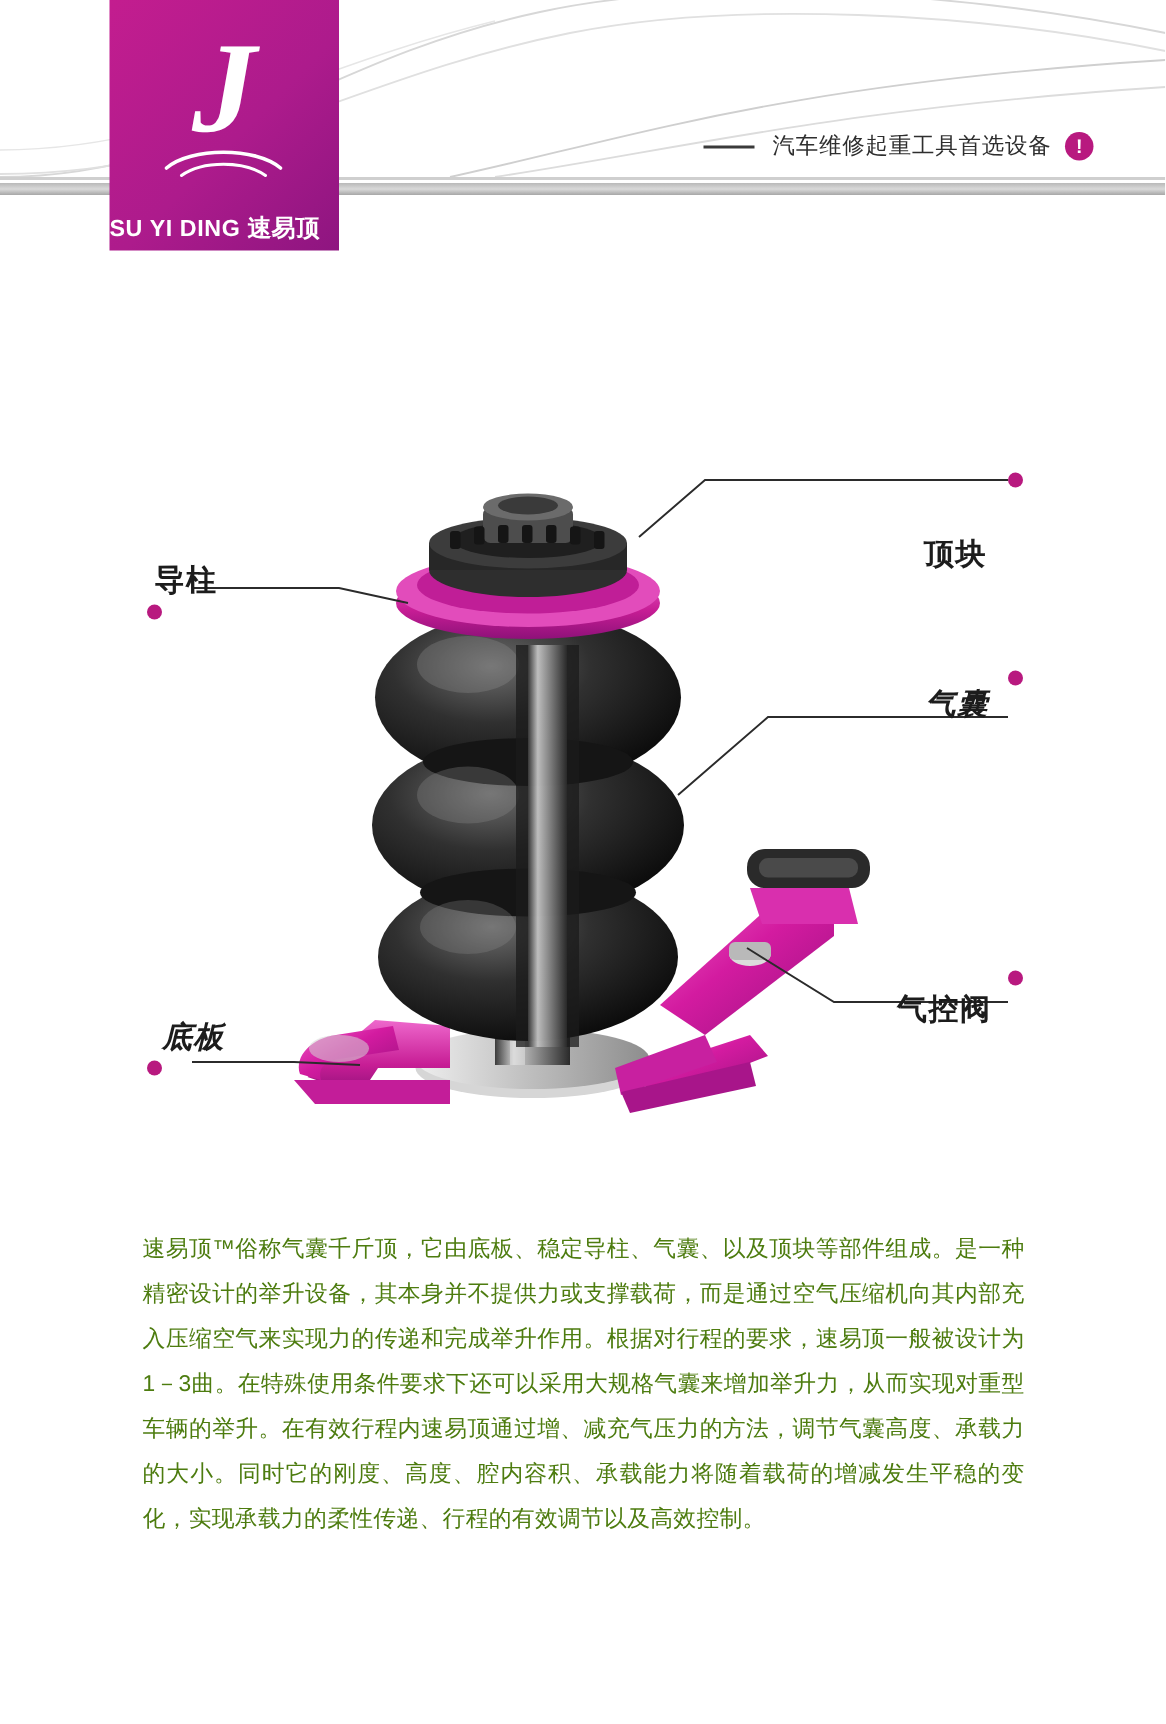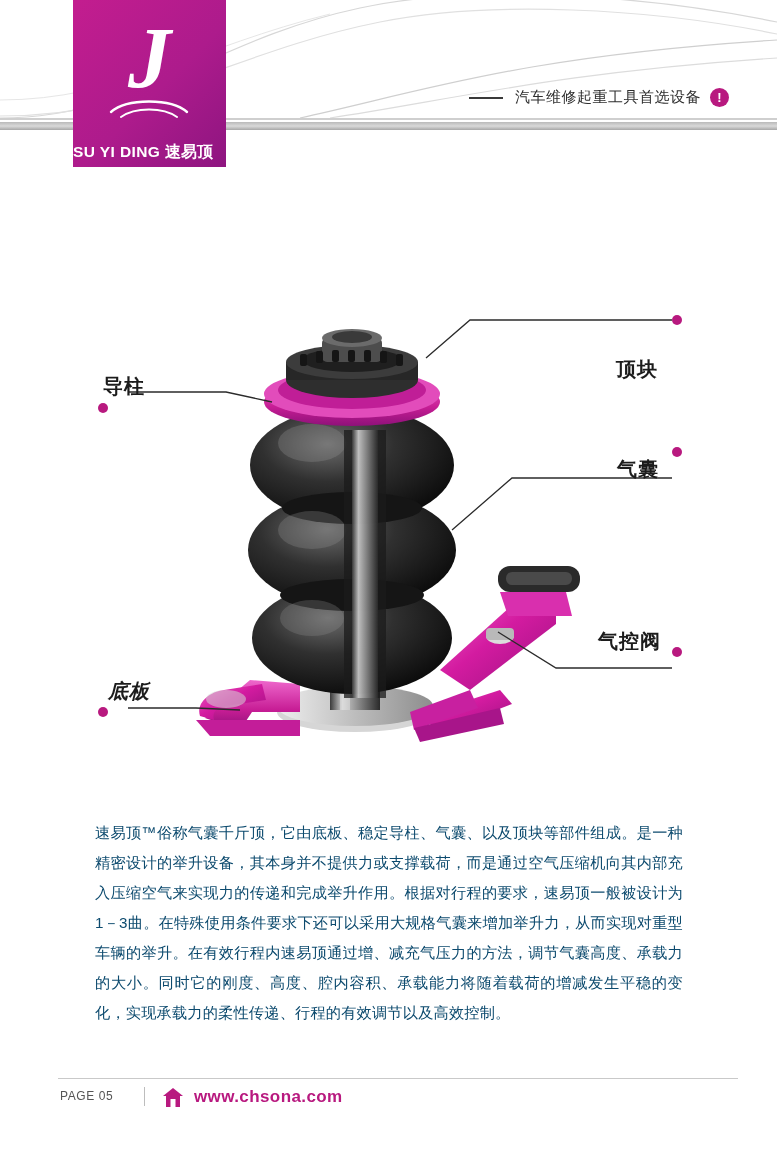--- a/index.html
+++ b/index.html
@@ -166,21 +166,21 @@
     background: #b8197f;
   }
 
   
   .body-text {
     position: absolute;
     left: 95px; top: 818px;
     width: 588px;
     font-size: 15.2px;
     line-height: 30px;
-    color: #0c4a6e;
+    color: #4d7c0f;
     text-align: justify;
     letter-spacing: 0.2px;
   }
 
   
   .footer {
     position: absolute;
     left: 58px; top: 1078px;
     width: 680px; height: 40px;
   }
@@ -352,36 +352,26 @@
       <path d="M240 430 L196 428 L128 428" fill="none" stroke="#2b2b2b" stroke-width="1.3"></path>
     </svg>
 
     
     <div class="callout-label" style="left:616px; top:40px;margin-top:36px;">顶块</div>
     <span class="dot" style="left:672px; top:35px;"></span>
 
     <div class="callout-label" style="left:103px; top:93px;">导柱</div>
     <span class="dot" style="left:98px; top:123px;"></span>
 
-    <div class="callout-label" style="left:617px; top:176px;">气囊</div>
+    <div class="callout-label" style="left:617px; top:176px;font-style:italic;">气囊</div>
     <span class="dot" style="left:672px; top:167px;"></span>
 
-    <div class="callout-label" style="left:598px; top:348px;font-family:Liberation Serif, serif;">气控阀</div>
+    <div class="callout-label" style="left:598px; top:379px;font-family:Liberation Serif, serif;">气控阀</div>
     <span class="dot" style="left:672px; top:367px;"></span>
 
     <div class="callout-label" style="left:108px; top:398px;font-style:italic;">底板</div>
     <span class="dot" style="left:98px; top:427px;"></span>
   </div>
 
   <p class="body-text">速易顶™俗称气囊千斤顶，它由底板、稳定导柱、气囊、以及顶块等部件组成。是一种精密设计的举升设备，其本身并不提供力或支撑载荷，而是通过空气压缩机向其内部充入压缩空气来实现力的传递和完成举升作用。根据对行程的要求，速易顶一般被设计为1－3曲。在特殊使用条件要求下还可以采用大规格气囊来增加举升力，从而实现对重型车辆的举升。在有效行程内速易顶通过增、减充气压力的方法，调节气囊高度、承载力的大小。同时它的刚度、高度、腔内容积、承载能力将随着载荷的增减发生平稳的变化，实现承载力的柔性传递、行程的有效调节以及高效控制。</p>
 
-  <div class="footer">
-    <div class="footer-line"></div>
-    <div class="footer-page">PAGE 05</div>
-    <div class="footer-sep"></div>
-    <svg class="footer-house" viewBox="0 0 22 21">
-      <path d="M11 1 L21 9 L18 9 L18 20 L4 20 L4 9 L1 9 Z" fill="#b8197f"></path>
-      <rect x="8.5" y="12" width="5" height="8" fill="#ffffff"></rect>
-    </svg>
-    <div class="footer-url">www.chsona.com</div>
-  </div>
 
 </div>
 
 </body></html>

